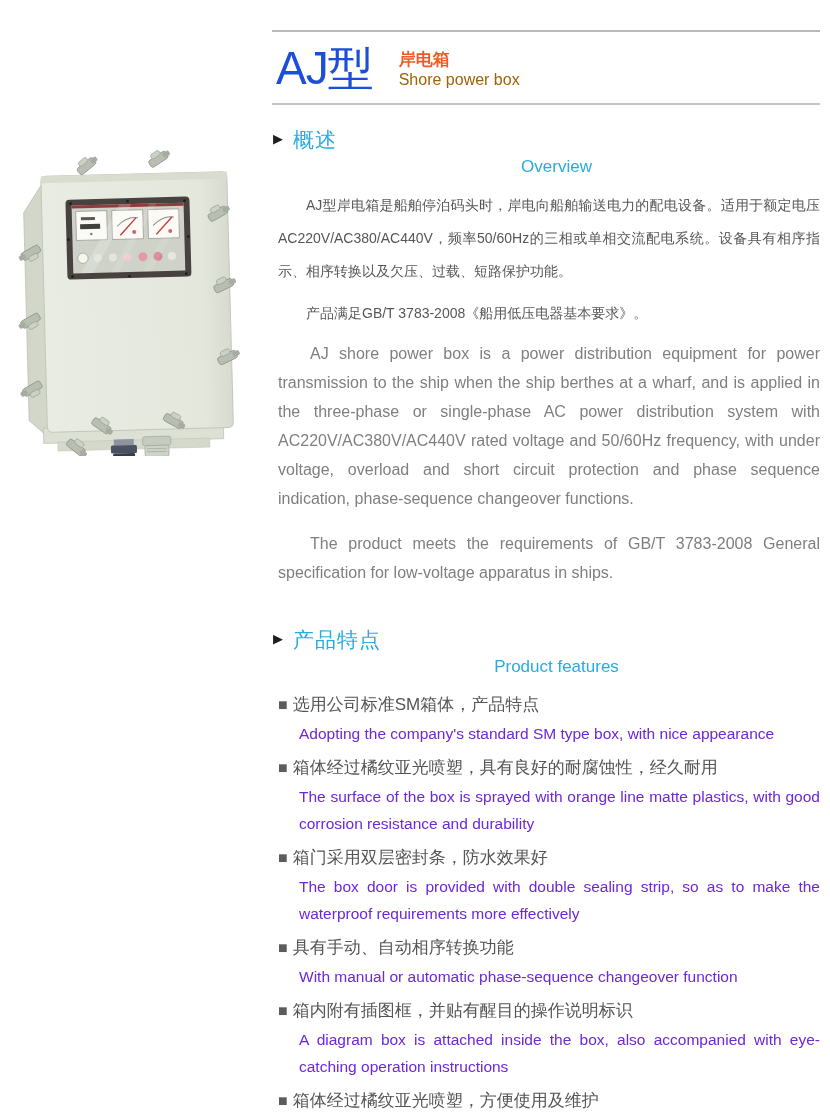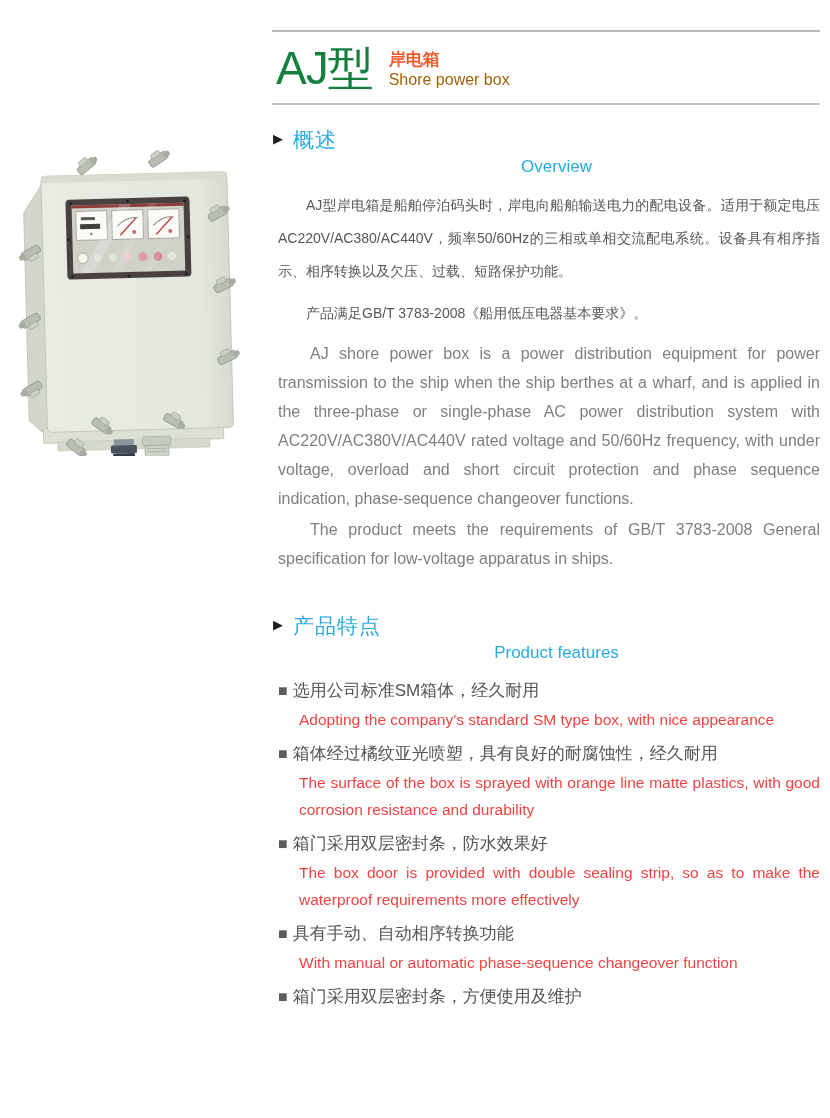--- a/index.html
+++ b/index.html
@@ -17,23 +17,23 @@
   
   .right-col { position:absolute; left:272px; top:0; width:548px; }
 
   .rule { border-top:2px solid #b9b9b9; width:548px; }
   .rule.first { margin-top:30px; }
   .rule.second { border-top-color:#c4c4c4; }
 
   .title-block { display:flex; align-items:flex-start; padding:10px 0 9px 4px; }
   .title-model {
     font-size:46px; line-height:52px; font-weight:300;
-    color:#15803d; letter-spacing:-1px;
-  }
-  .title-sub { display:flex; flex-direction:column; margin-left:16px; padding-top:7px; }
+    color:#1d4ed8; letter-spacing:-1px;
+  }
+  .title-sub { display:flex; flex-direction:column; margin-left:26px; padding-top:7px; }
   .title-sub-cn { font-size:17px; font-weight:bold; color:#f0592a; line-height:21px; }
   .title-sub-en { font-size:16px; color:#a16207; line-height:20px; }
 
   .section { margin-top:20px; }
   .section.features { margin-top:38px; }
   .sec-head { position:relative; padding-left:21px; }
   .sec-marker {
     position:absolute; left:1px; top:7px;
     font-size:13px; color:#1f1f1f; line-height:1;
   }
@@ -42,30 +42,30 @@
 
   .p-cn {
     font-size:14px; color:#585656; line-height:33px;
     text-align:justify; text-indent:2em; margin:12px 0 0 6px;
   }
   .p-cn.follow { margin-top:9px; }
   .p-en {
     font-size:16px; color:#7f7f7f; line-height:29px;
     text-align:justify; text-indent:2em; margin:9px 0 0 6px;
   }
-  .p-en.follow { margin-top:2px; }
+  .p-en.follow { margin-top:16px; }
 
   .feature-list { margin:14px 0 0 6px; }
   .feature-item { margin-top:7px; }
   .feature-cn {
     font-size:17px; color:#565454; line-height:27px; text-align:left;
   }
   .bullet-square { color:#5c5c5c; font-size:16px; margin-right:5px; }
   .feature-en {
-    font-size:15.5px; color:#ef4444; line-height:27px;
+    font-size:15.5px; color:#6d28d9; line-height:27px;
     text-align:justify; margin:2px 0 0 21px;
   }
 </style>
 </head>
 <body>
 
 <div class="page">
 
   <div class="photo-wrap">
     <svg width="246" height="318" viewBox="0 0 246 318">
@@ -200,42 +200,46 @@
     <div class="section features">
       <div class="sec-head">
         <span class="sec-marker">▶</span>
         <div class="sec-title-cn">产品特点</div>
       </div>
       <div class="sec-title-en">Product features</div>
 
       <div class="feature-list">
 
         <div class="feature-item">
-          <div class="feature-cn"><span class="bullet-square">■</span><span>选用公司标准SM箱体，经久耐用</span></div>
+          <div class="feature-cn"><span class="bullet-square">■</span><span>选用公司标准SM箱体，产品特点</span></div>
           <div class="feature-en">Adopting the company's standard SM type box, with nice appearance</div>
         </div>
 
         <div class="feature-item">
           <div class="feature-cn"><span class="bullet-square">■</span><span>箱体经过橘纹亚光喷塑，具有良好的耐腐蚀性，经久耐用</span></div>
           <div class="feature-en">The surface of the box is sprayed with orange line matte plastics, with good corrosion resistance and durability</div>
         </div>
 
         <div class="feature-item">
           <div class="feature-cn"><span class="bullet-square">■</span><span>箱门采用双层密封条，防水效果好</span></div>
           <div class="feature-en">The box door is provided with double sealing strip, so as to make the waterproof requirements more effectively</div>
         </div>
 
         <div class="feature-item">
           <div class="feature-cn"><span class="bullet-square">■</span><span>具有手动、自动相序转换功能</span></div>
           <div class="feature-en">With manual or automatic phase-sequence changeover function</div>
         </div>
 
-
-        <div class="feature-item">
-          <div class="feature-cn"><span class="bullet-square">■</span><span>箱门采用双层密封条，方便使用及维护</span></div>
+        <div class="feature-item">
+          <div class="feature-cn"><span class="bullet-square">■</span><span>箱内附有插图框，并贴有醒目的操作说明标识</span></div>
+          <div class="feature-en">A diagram box is attached inside the box, also accompanied with eye-catching operation instructions</div>
+        </div>
+
+        <div class="feature-item">
+          <div class="feature-cn"><span class="bullet-square">■</span><span>箱体经过橘纹亚光喷塑，方便使用及维护</span></div>
 
         </div>
 
       </div>
     </div>
 
   </div>
 </div>
 
 </body></html>

